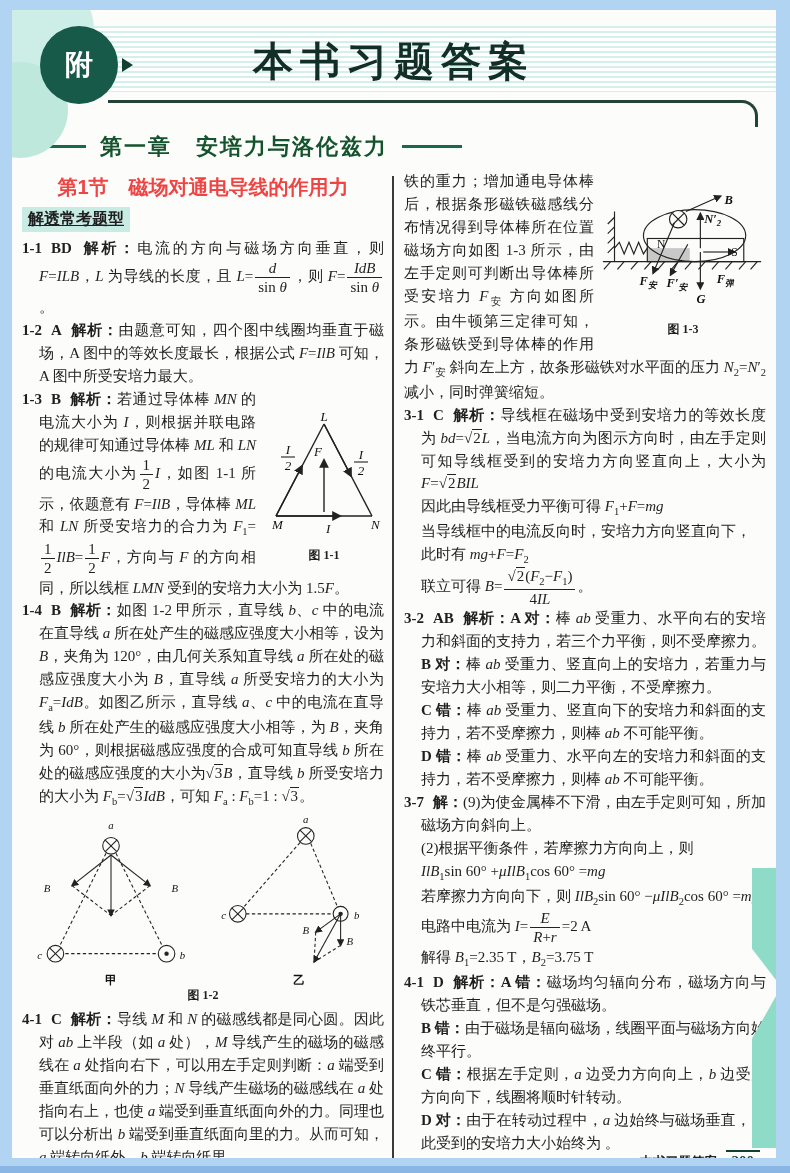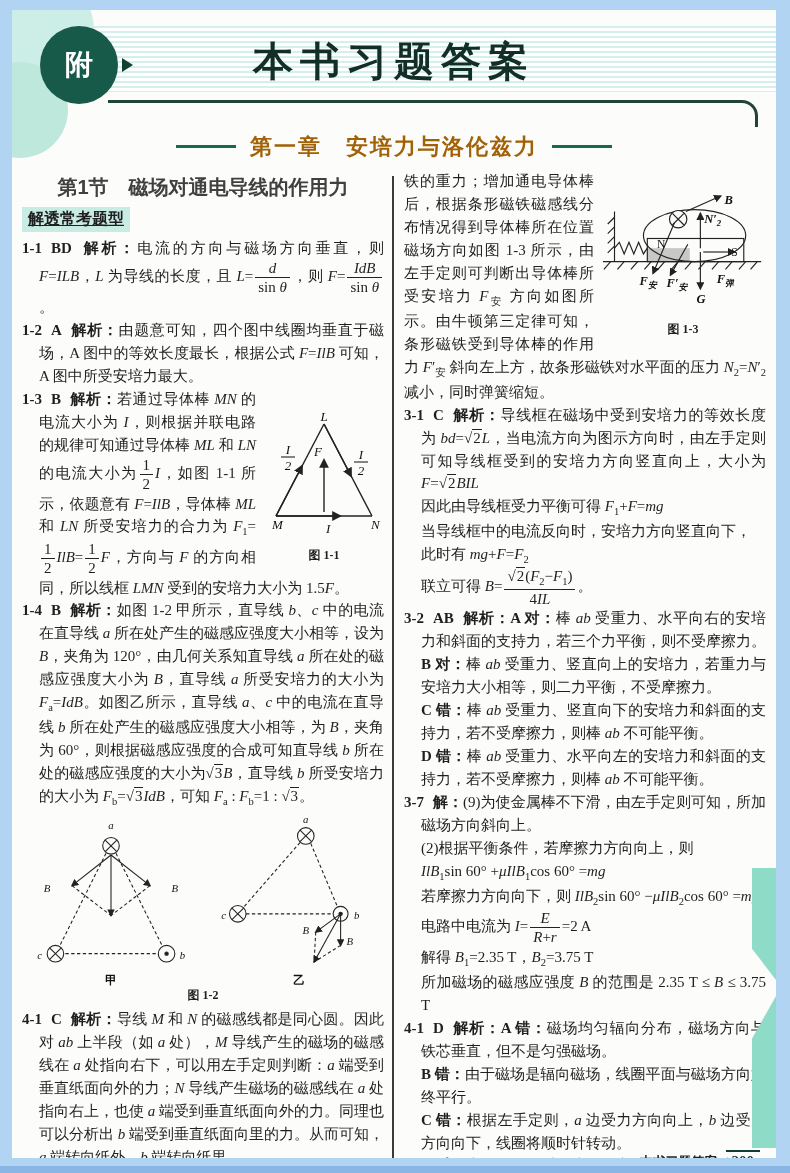--- a/index.html
+++ b/index.html
@@ -36,30 +36,30 @@
     position:absolute;left:0;right:0;top:24px;margin:0;text-align:center;
     font:bold 40px "Liberation Sans","DejaVu Sans",sans-serif;
     letter-spacing:7px;color:#122f27;
   }
   .boxline{
     position:absolute;top:90px;left:96px;right:18px;height:24px;
     border-top:3px solid #23423a;border-right:3px solid #23423a;border-top-right-radius:16px;
   }
   
   .chapter{
-    text-align:center;margin:4px 8px 8px;color:#a16207;
+    margin:4px 0 8px;color:#14532d;
     font:bold 22px "Liberation Sans",sans-serif;letter-spacing:2px;
   }
   .dash{display:inline-block;width:60px;height:3px;background:#16694b;vertical-align:middle;margin:0 14px 4px;}
   
   .columns{display:flex;align-items:stretch;padding:0 10px;}
   .col-left{width:362px;flex:none;}
   .divider{width:2px;background:#3a3a3a;flex:none;margin:6px 10px 4px 8px;}
   .col-right{flex:1;min-width:0;}
-  .sec{margin:4px 0 6px;text-align:center;font:bold 20px "Liberation Sans",sans-serif;color:#404040;}
+  .sec{margin:4px 0 6px;text-align:center;font:bold 20px "Liberation Sans",sans-serif;color:#ef4444;}
   .tag{display:inline-block;background:#c8ebe3;font:bold 16px "Liberation Sans",sans-serif;padding:2px 6px;margin:0 0 5px;text-decoration:underline;}
   
   .col p{margin:0;font-size:15px;line-height:1.53;text-align:justify;}
   .item{margin-top:4px;padding-left:17px;text-indent:-17px;}
   .item.noind{padding-left:0;text-indent:0;}
   .cont{padding-left:17px;}
   .num{margin-right:9px;}
   .ans:not(:empty){margin-right:9px;}
   .lbl{font-family:"Liberation Sans",sans-serif;}
   i{font-style:italic;}
@@ -294,21 +294,20 @@
       <p class="cont"><b>B 对：</b>棒 <i>ab</i> 受重力、竖直向上的安培力，若重力与安培力大小相等，则二力平衡，不受摩擦力。</p>
       <p class="cont"><b>C 错：</b>棒 <i>ab</i> 受重力、竖直向下的安培力和斜面的支持力，若不受摩擦力，则棒 <i>ab</i> 不可能平衡。</p>
       <p class="cont"><b>D 错：</b>棒 <i>ab</i> 受重力、水平向左的安培力和斜面的支持力，若不受摩擦力，则棒 <i>ab</i> 不可能平衡。</p>
 
       <p class="item"><b class="num">3-7</b><b class="ans"></b><b class="lbl">解：</b><span>(9)为使金属棒不下滑，由左手定则可知，所加磁场方向斜向上。</span></p>
       <p class="cont">(2)根据平衡条件，若摩擦力方向向上，则</p>
       <p class="cont"><i>IlB</i><sub>1</sub>sin 60° +<i>μIlB</i><sub>1</sub>cos 60° =<i>mg</i></p>
       <p class="cont">若摩擦力方向向下，则 <i>IlB</i><sub>2</sub>sin 60° −<i>μIlB</i><sub>2</sub>cos 60° =<i>mg</i></p>
       <p class="cont">电路中电流为 <i>I</i>=<span class="frac"><span class="fn"><i>E</i></span><span class="fd"><i>R</i>+<i>r</i></span></span>=2 A</p>
       <p class="cont">解得 <i>B</i><sub>1</sub>=2.35 T，<i>B</i><sub>2</sub>=3.75 T</p>
-      <p class="cont">所加磁场的磁感应强度 <i>B</i> 的范围是 2.35 T ≤ <i>B</i> ≤ 3.75 T</p>
 
       <p class="item"><b class="num">4-1</b><b class="ans">D</b><b class="lbl">解析：</b><span><b>A 错：</b>磁场均匀辐向分布，磁场方向与铁芯垂直，但不是匀强磁场。</span></p>
       <p class="cont"><b>B 错：</b>由于磁场是辐向磁场，线圈平面与磁场方向始终平行。</p>
       <p class="cont"><b>C 错：</b>根据左手定则，<i>a</i> 边受力方向向上，<i>b</i> 边受力方向向下，线圈将顺时针转动。</p>
       <p class="cont"><b>D 对：</b>由于在转动过程中，<i>a</i> 边始终与磁场垂直，因此受到的安培力大小始终为 。</p>
 
     </div>
   </div>
 
   <div class="strip sA"></div>

